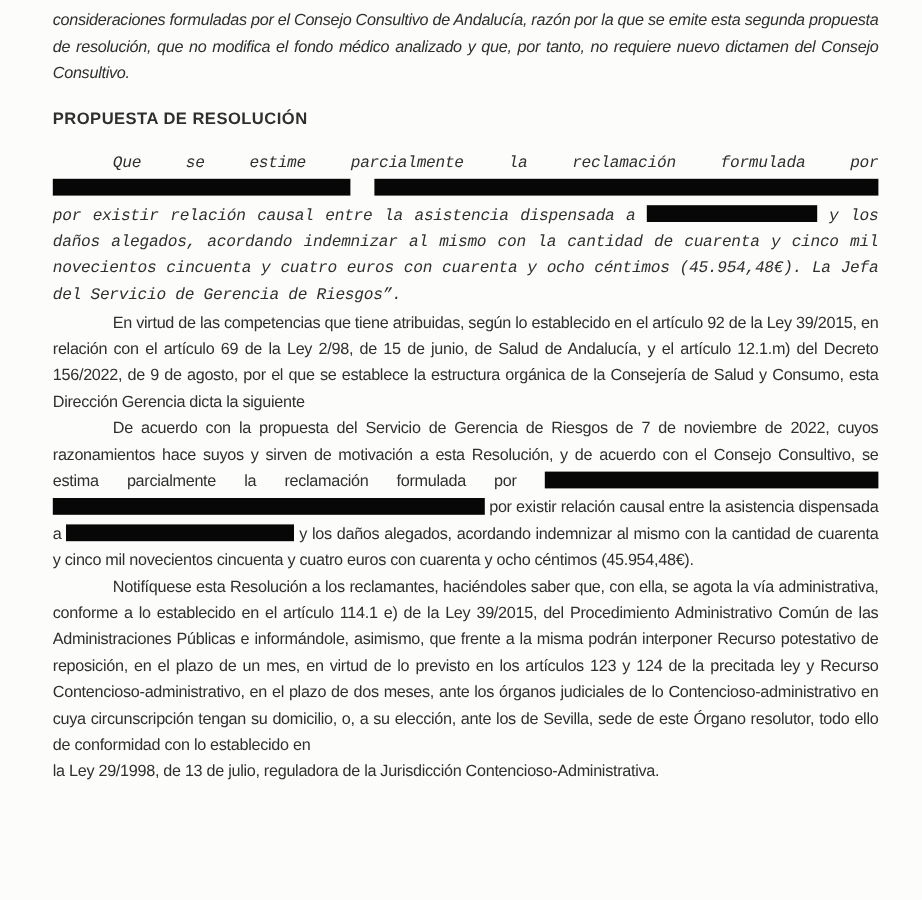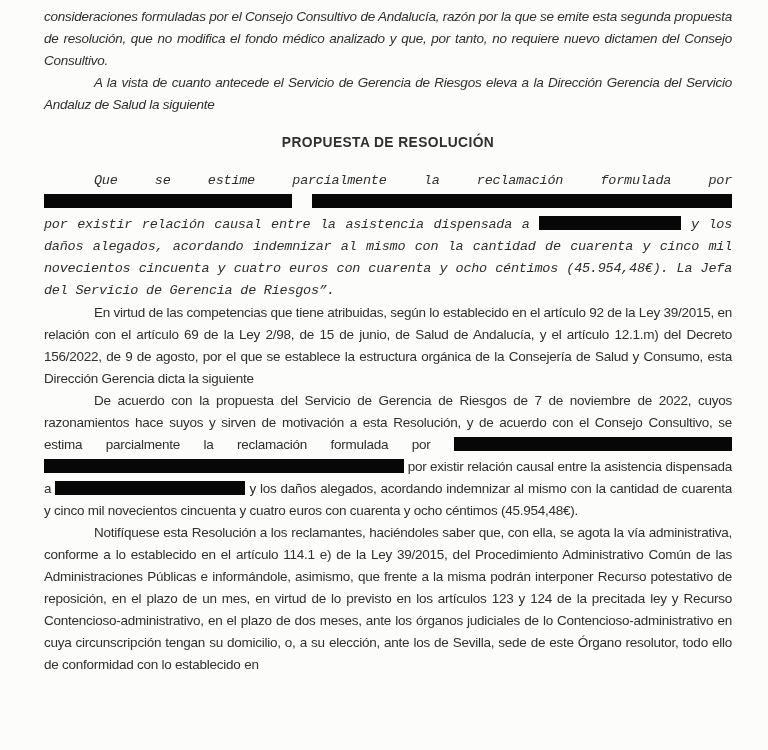--- a/index.html
+++ b/index.html
@@ -24,21 +24,20 @@
     text-align:justify;
   }
   p.para{margin:0;}
   .italic{font-style:italic;}
   .indent{text-indent:50px;}
   .mb-sm{margin-bottom:12px;}
   .mb-md{margin-bottom:16px;font-family:Liberation Mono, monospace;}
   .mb-xs{margin-bottom:2px;}
   .heading{
     margin:16px 0 16px 0;
-    text-align:center;
     font-weight:bold;
     letter-spacing:0.4px;
     text-indent:0;
     font-size:13.8px;
   }
   .heading.second{margin:24px 0 12px 0;}
   .redact{
     display:inline-block;
     background:var(--redaction);
     height:14px;
@@ -51,31 +50,31 @@
   .r5{width:360px;}
   .r6{width:190px;}
 </style>
 </head>
 <body>
 
 <div class="page">
 
   <p class="para italic mb-sm">consideraciones formuladas por el Consejo Consultivo de Andalucía, razón por la que se emite esta segunda propuesta de resolución, que no modifica el fondo médico analizado y que, por tanto, no requiere nuevo dictamen del Consejo Consultivo.</p>
 
-  <p class="para italic indent">A la vista de cuanto antecede el Servicio de Gerencia de Riesgos eleva a la Dirección Gerencia del Servicio Andaluz de Salud la siguiente</p>
 
   <div class="heading">PROPUESTA DE RESOLUCIÓN</div>
 
   <p class="para italic indent mb-md">
     <span>Que se estime parcialmente la reclamación formulada por </span><span class="redact r1"></span> <span class="redact r2"></span><span> por existir relación causal entre la asistencia dispensada a </span><span class="redact r3"></span><span> y los daños alegados, acordando indemnizar al mismo con la cantidad de cuarenta y cinco mil novecientos cincuenta y cuatro euros con cuarenta y ocho céntimos (45.954,48€). La Jefa del Servicio de Gerencia de Riesgos”.</span>
   </p>
 
   <p class="para indent">En virtud de las competencias que tiene atribuidas, según lo establecido en el artículo 92 de la Ley 39/2015, en relación con el artículo 69 de la Ley 2/98, de 15 de junio, de Salud de Andalucía, y el artículo 12.1.m) del Decreto 156/2022, de 9 de agosto, por el que se establece la estructura orgánica de la Consejería de Salud y Consumo, esta Dirección Gerencia dicta la siguiente</p>
 
 
   <p class="para indent mb-xs">
     <span>De acuerdo con la propuesta del Servicio de Gerencia de Riesgos de 7 de noviembre de 2022, cuyos razonamientos hace suyos y sirven de motivación a esta Resolución, y de acuerdo con el Consejo Consultivo, se estima parcialmente la reclamación formulada por </span><span class="redact r4"></span> <span class="redact r5"></span><span> por existir relación causal entre la asistencia dispensada a </span><span class="redact r6"></span><span> y los daños alegados, acordando indemnizar al mismo con la cantidad de cuarenta y cinco mil novecientos cincuenta y cuatro euros con cuarenta y ocho céntimos (45.954,48€).</span>
   </p>
 
   <p class="para indent">Notifíquese esta Resolución a los reclamantes, haciéndoles saber que, con ella, se agota la vía administrativa, conforme a lo establecido en el artículo 114.1 e) de la Ley 39/2015, del Procedimiento Administrativo Común de las Administraciones Públicas e informándole, asimismo, que frente a la misma podrán interponer Recurso potestativo de reposición, en el plazo de un mes, en virtud de lo previsto en los artículos 123 y 124 de la precitada ley y Recurso Contencioso-administrativo, en el plazo de dos meses, ante los órganos judiciales de lo Contencioso-administrativo en cuya circunscripción tengan su domicilio, o, a su elección, ante los de Sevilla, sede de este Órgano resolutor, todo ello de conformidad con lo establecido en</p>
 
+  <p class="para">la Ley 29/1998, de 13 de julio, reguladora de la Jurisdicción Contencioso-Administrativa.</p>
 
 </div>
 
 </body></html>

